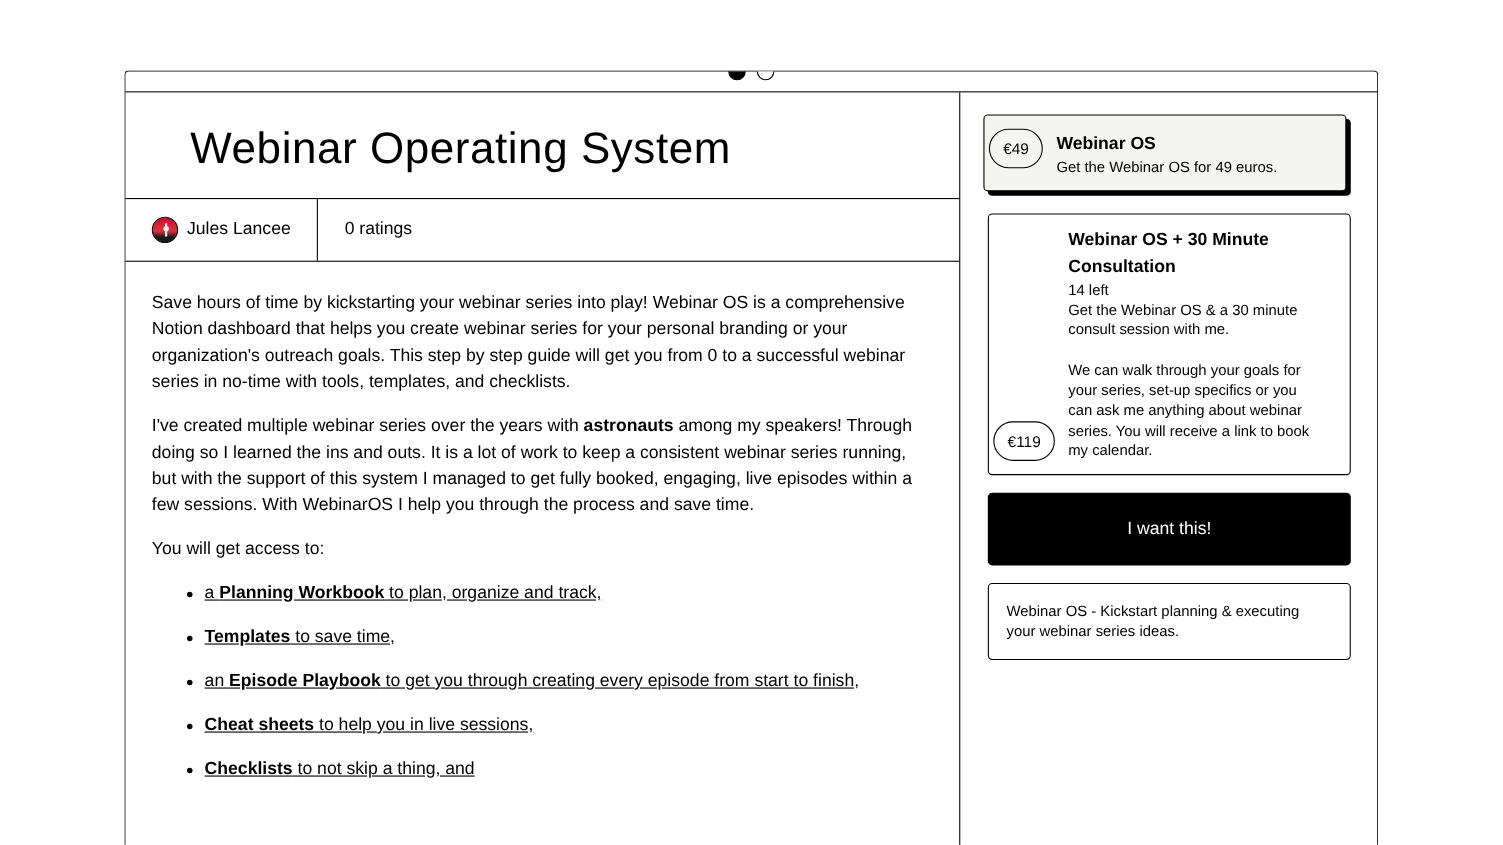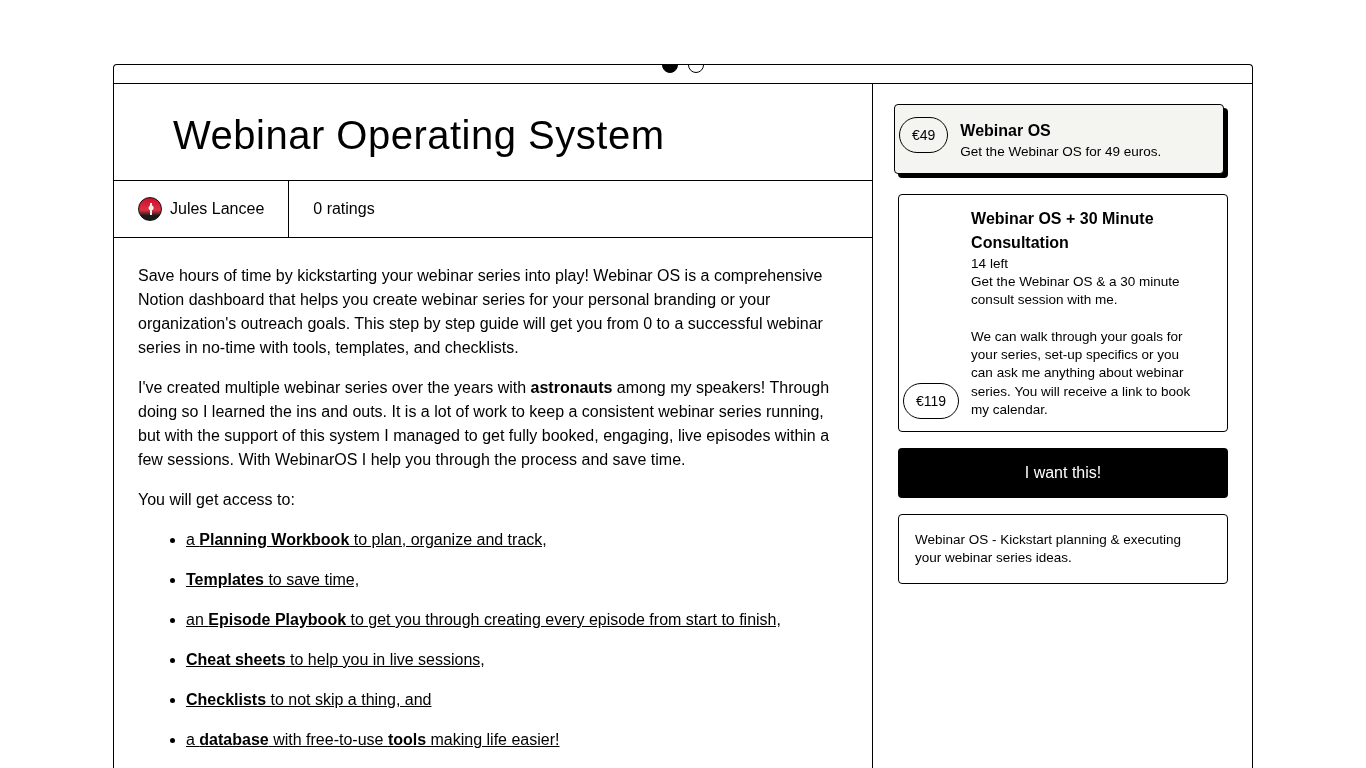--- a/index.html
+++ b/index.html
@@ -42,21 +42,21 @@
   .option.selected { background: #f4f4f0; box-shadow: 4px 4px 0 #000; margin-left: -4px; margin-right: 4px; margin-top: 0; }
   .option + .option { margin-top: 20px; align-items: flex-end; }
   .price-pill { flex: none; height: 36px; padding: 0 12px; border: 1px solid #000; border-radius: 18px; display: flex; align-items: center; font-size: 14px; margin-right: 12px; background: #fff; }
   .option.selected .price-pill { background: transparent; }
   .opt-title { font-size: 16px; font-weight: 700; line-height: 24px; }
   .opt-sub { font-size: 13.5px; line-height: 18px; }
   .opt-desc { font-size: 13.5px; line-height: 18.3px; white-space: pre-line; }
   .opt-text { padding-top: 2px; }
   .opt2 .opt-text { width: 228px; padding-top: 0; }
 
-  .buy { margin-top: 16px; height: 50px; background: #000; color: #fff; border-radius: 4px; display: flex; align-items: center; justify-content: center; font-size: 16px; cursor: pointer; border: none; width: 100%; font-family: inherit; }
+  .buy { margin-top: 16px; height: 66px; background: #000; color: #fff; border-radius: 4px; display: flex; align-items: center; justify-content: center; font-size: 16px; cursor: pointer; border: none; width: 100%; font-family: inherit; }
   .summary { margin-top: 16px; border: 1px solid #000; border-radius: 4px; padding: 16px; font-size: 13.5px; line-height: 18px; }
 </style>
 </head>
 <body>
 
 <div class="product">
   <div class="carousel-strip">
     <div class="dots">
       <div class="dot active"></div>
       <div class="dot"></div>
@@ -78,21 +78,20 @@
     <div class="desc">
       <p>Save hours of time by kickstarting your webinar series into play! Webinar OS is a comprehensive Notion dashboard that helps you create webinar series for your personal branding or your organization's outreach goals. This step by step guide will get you from 0 to a successful webinar series in no-time with tools, templates, and checklists.</p>
       <p><span>I've created multiple webinar series over the years with </span><b>astronauts</b><span> among my speakers! Through doing so I learned the ins and outs. It is a lot of work to keep a consistent webinar series running, but with the support of this system I managed to get fully booked, engaging, live episodes within a few sessions. With WebinarOS I help you through the process and save time.</span></p>
       <p>You will get access to:</p>
       <ul>
         <li><span>a </span><b>Planning Workbook</b><span> to plan, organize and track,</span></li>
         <li><b>Templates</b><span> to save time,</span></li>
         <li><span>an </span><b>Episode Playbook</b><span> to get you through creating every episode from start to finish,</span></li>
         <li><b>Cheat sheets</b><span> to help you in live sessions,</span></li>
         <li><b>Checklists</b><span> to not skip a thing, and</span></li>
-        <li><span>a </span><b>database</b><span> with free-to-use </span><b>tools</b><span> making life easier!</span></li>
       </ul>
     </div>
   </div>
 
   <div class="right">
     <div class="option selected">
       <div class="price-pill">€49</div>
       <div class="opt-text">
         <div class="opt-title">Webinar OS</div>
         <div class="opt-sub">Get the Webinar OS for 49 euros.</div>

